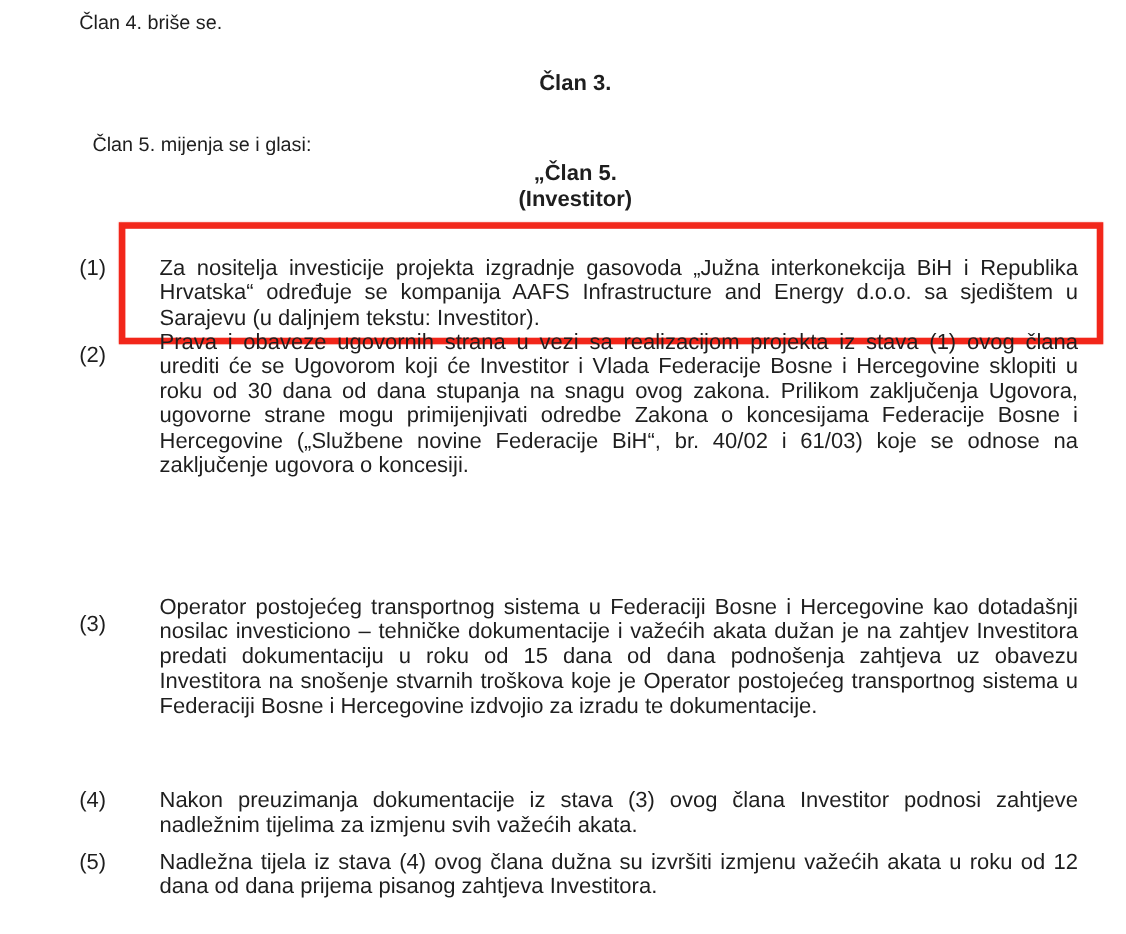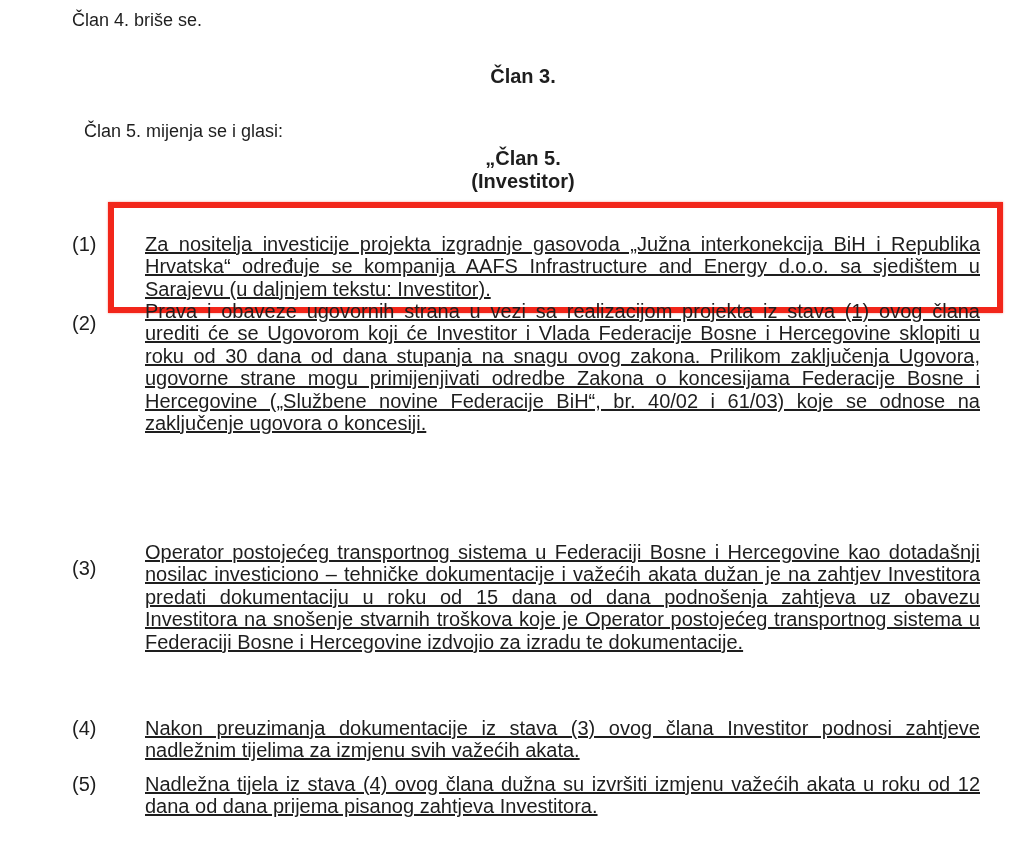--- a/index.html
+++ b/index.html
@@ -4,21 +4,21 @@
 <style>
   html, body { margin: 0; padding: 0; background: #ffffff; }
   body {
     width: 1024px; height: 849px; position: relative; overflow: hidden;
     font-family: "Liberation Sans", sans-serif; color: #1e1e1e;
   }
   .line { position: absolute; font-size: 18px; line-height: 22px; white-space: nowrap; }
   .center { position: absolute; left: 0; width: 1046px; text-align: center; font-size: 20px; line-height: 22px; font-weight: bold; }
   .num { position: absolute; left: 72px; font-size: 20px; line-height: 22px; }
   .para { position: absolute; left: 145px; width: 835px; font-size: 20px; line-height: 22.4px; text-align: justify; }
-  .para p { margin: 0; text-decoration: underline; }
+  .para p { margin: 0; }
   .highlight-box {
     position: absolute; left: 108px; top: 202px; width: 883px; height: 99px;
     border: 6px solid #f2261a; box-sizing: content-box;
     box-shadow: 0 0 2px rgba(242,38,26,0.5);
   }
 </style>
 </head>
 <body>
 
 <div>

